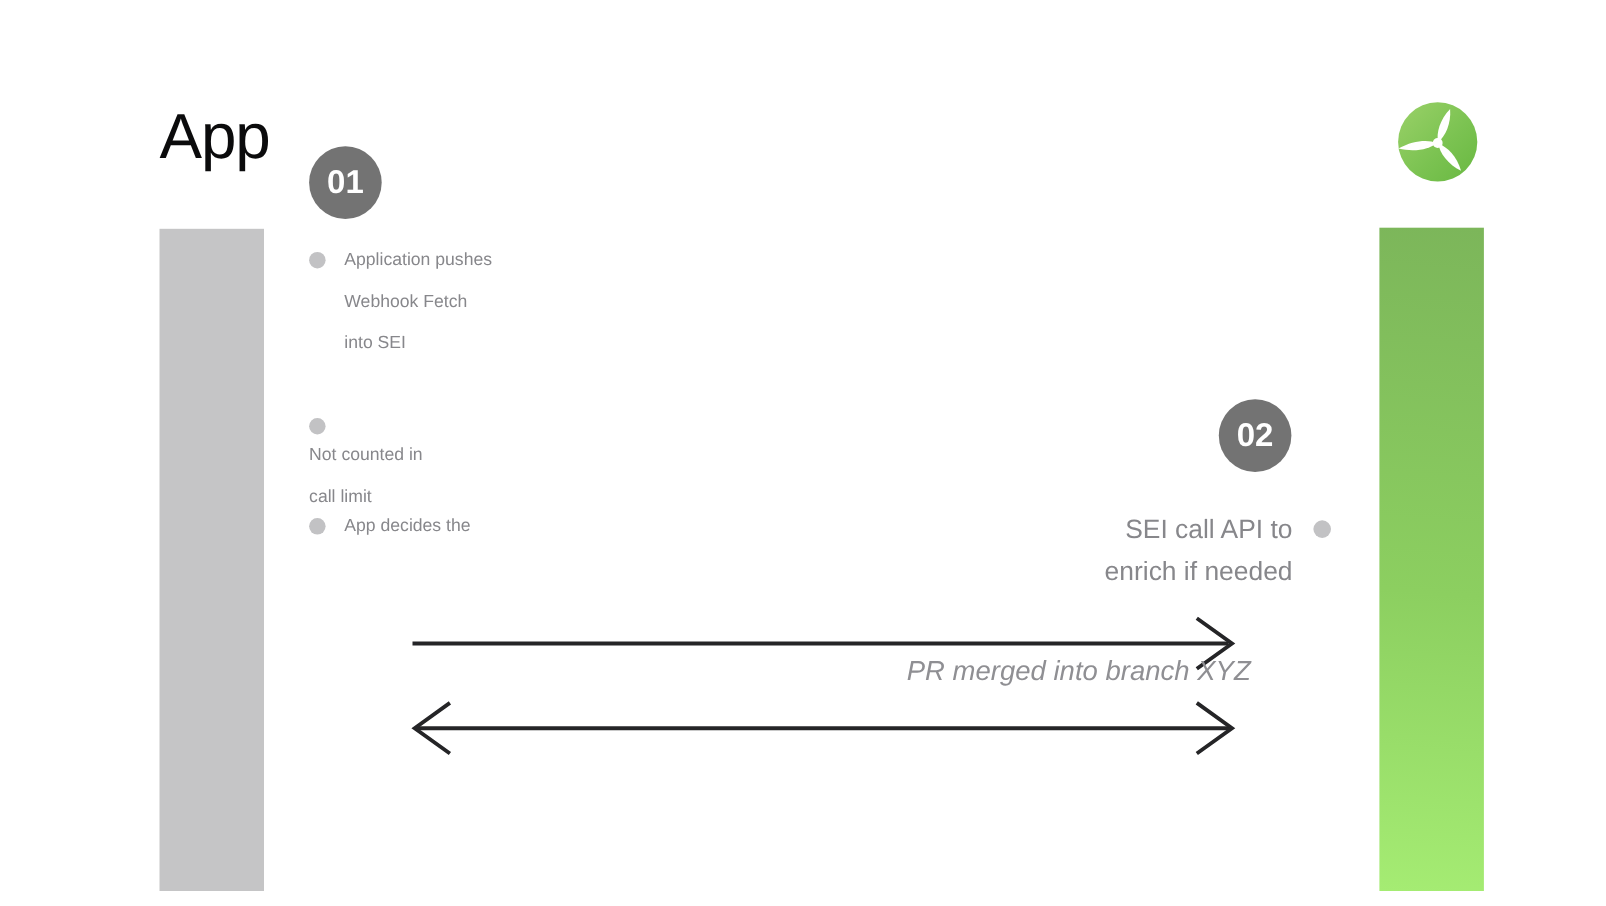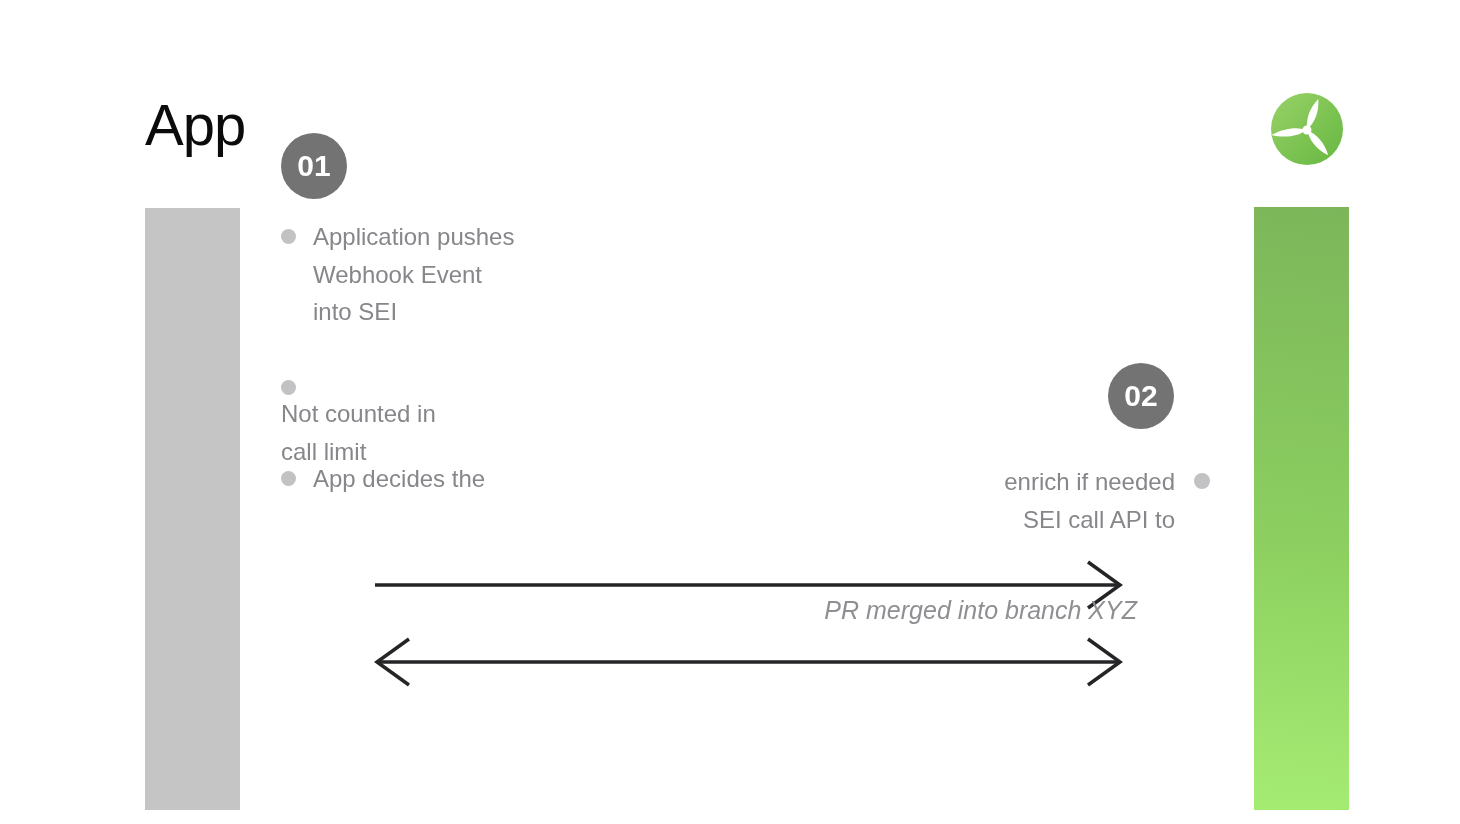--- a/index.html
+++ b/index.html
@@ -79,21 +79,21 @@
   .bullet-dot {
     width: 15px;
     height: 15px;
     border-radius: 50%;
     background: #c2c2c4;
     margin-top: 11px;
     margin-right: 17px;
     flex: 0 0 auto;
   }
   .bullet-lines {
-    font-size: 24px;
+    font-size: 16px;
     line-height: 37.5px;
     color: #87878b;
     white-space: nowrap;
   }
   .step2-block {
     position: absolute;
     right: 312px;
     top: 463px;
     text-align: right;
     font-size: 24px;
@@ -157,21 +157,21 @@
       </g>
     </svg>
   </div>
 
   <div class="step-badge badge-01">01</div>
 
   <div class="bullet-item bullet-1">
     <span class="bullet-dot"></span>
     <div class="bullet-lines">
       <div>Application pushes</div>
-      <div>Webhook Event</div>
+      <div>Webhook Fetch</div>
       <div>into SEI</div>
     </div>
   </div>
 
   <div class="bullet-item bullet-2">
     <span class="bullet-dot"></span>
     <div class="bullet-lines">
       <div>Not counted in</div>
       <div>call limit</div>
     </div>
@@ -180,22 +180,22 @@
   <div class="bullet-item bullet-3">
     <span class="bullet-dot"></span>
     <div class="bullet-lines">
       <div>App decides the</div>
     </div>
   </div>
 
   <div class="step-badge badge-02">02</div>
 
   <div class="step2-block">
+    <div>SEI call API to</div>
     <div>enrich if needed</div>
-    <div>SEI call API to</div>
   </div>
   <span class="step2-dot"></span>
 
   <svg class="arrow-svg arrow-1" viewBox="0 0 756 54">
     <g stroke="#252527" stroke-width="3.5" fill="none">
       <line x1="4" y1="27" x2="746" y2="27"></line>
       <polyline points="717,4 749,27 717,50"></polyline>
     </g>
   </svg>
   <div class="arrow-label label-1">PR merged into branch XYZ</div>

